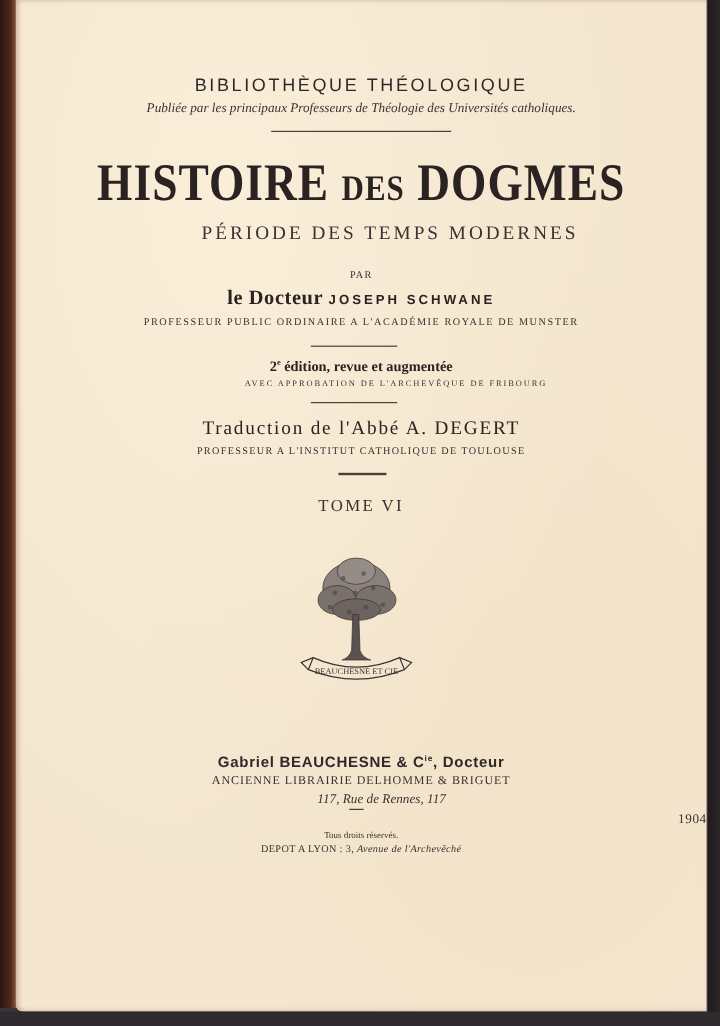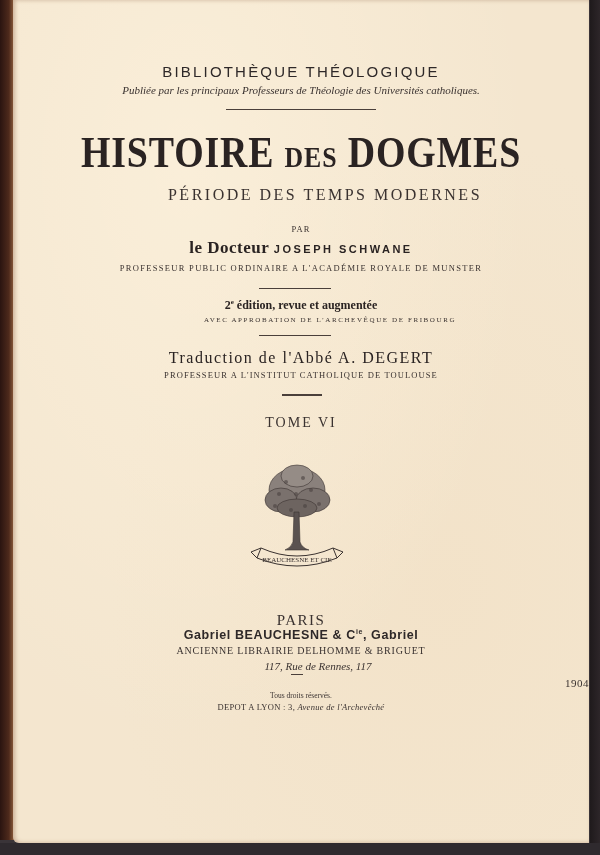--- a/index.html
+++ b/index.html
@@ -134,23 +134,22 @@
           <circle cx="50" cy="50" r="2"></circle>
           <circle cx="64" cy="46" r="2"></circle>
       </g>
       <path d="M53 52 L52 82 Q50 88 44 90 L68 90 Q61 88 59 82 L58 52 Z" fill="#5a5250" stroke="#3a3230" stroke-width="0.6"></path>
       <path d="M20 88 Q56 104 92 88 L96 98 Q56 114 16 98 Z" fill="#f4e6cf" stroke="#3a3230" stroke-width="1"></path>
       <path d="M20 88 L10 92 L16 98" fill="none" stroke="#3a3230" stroke-width="1"></path>
       <path d="M92 88 L102 92 L96 98" fill="none" stroke="#3a3230" stroke-width="1"></path>
       <text x="56" y="102" text-anchor="middle" font-size="7" fill="#3a3230" font-family="Liberation Serif, serif">BEAUCHESNE ET CIE</text>
     </svg>
 
-    <div class="line paris">PARIS</div>
     <div class="line publisher">
-      <span>Gabriel BEAUCHESNE &amp; C</span><sup>ie</sup><span>, Gabriel</span>
+      <span>Gabriel BEAUCHESNE &amp; C</span><sup>ie</sup><span>, Docteur</span>
     </div>
     <div class="line former">ANCIENNE LIBRAIRIE DELHOMME &amp; BRIGUET</div>
     <div class="line address">117, Rue de Rennes, 117</div>
     <div class="rule" style="left:278px; top:674px; width:12px;"></div>
     <div class="line year">1904</div>
     <div class="line rights">Tous droits réservés.</div>
     <div class="line depot">
       <span>DEPOT A LYON : 3, </span><span class="it">Avenue de l'Archevêché</span>
     </div>
 

